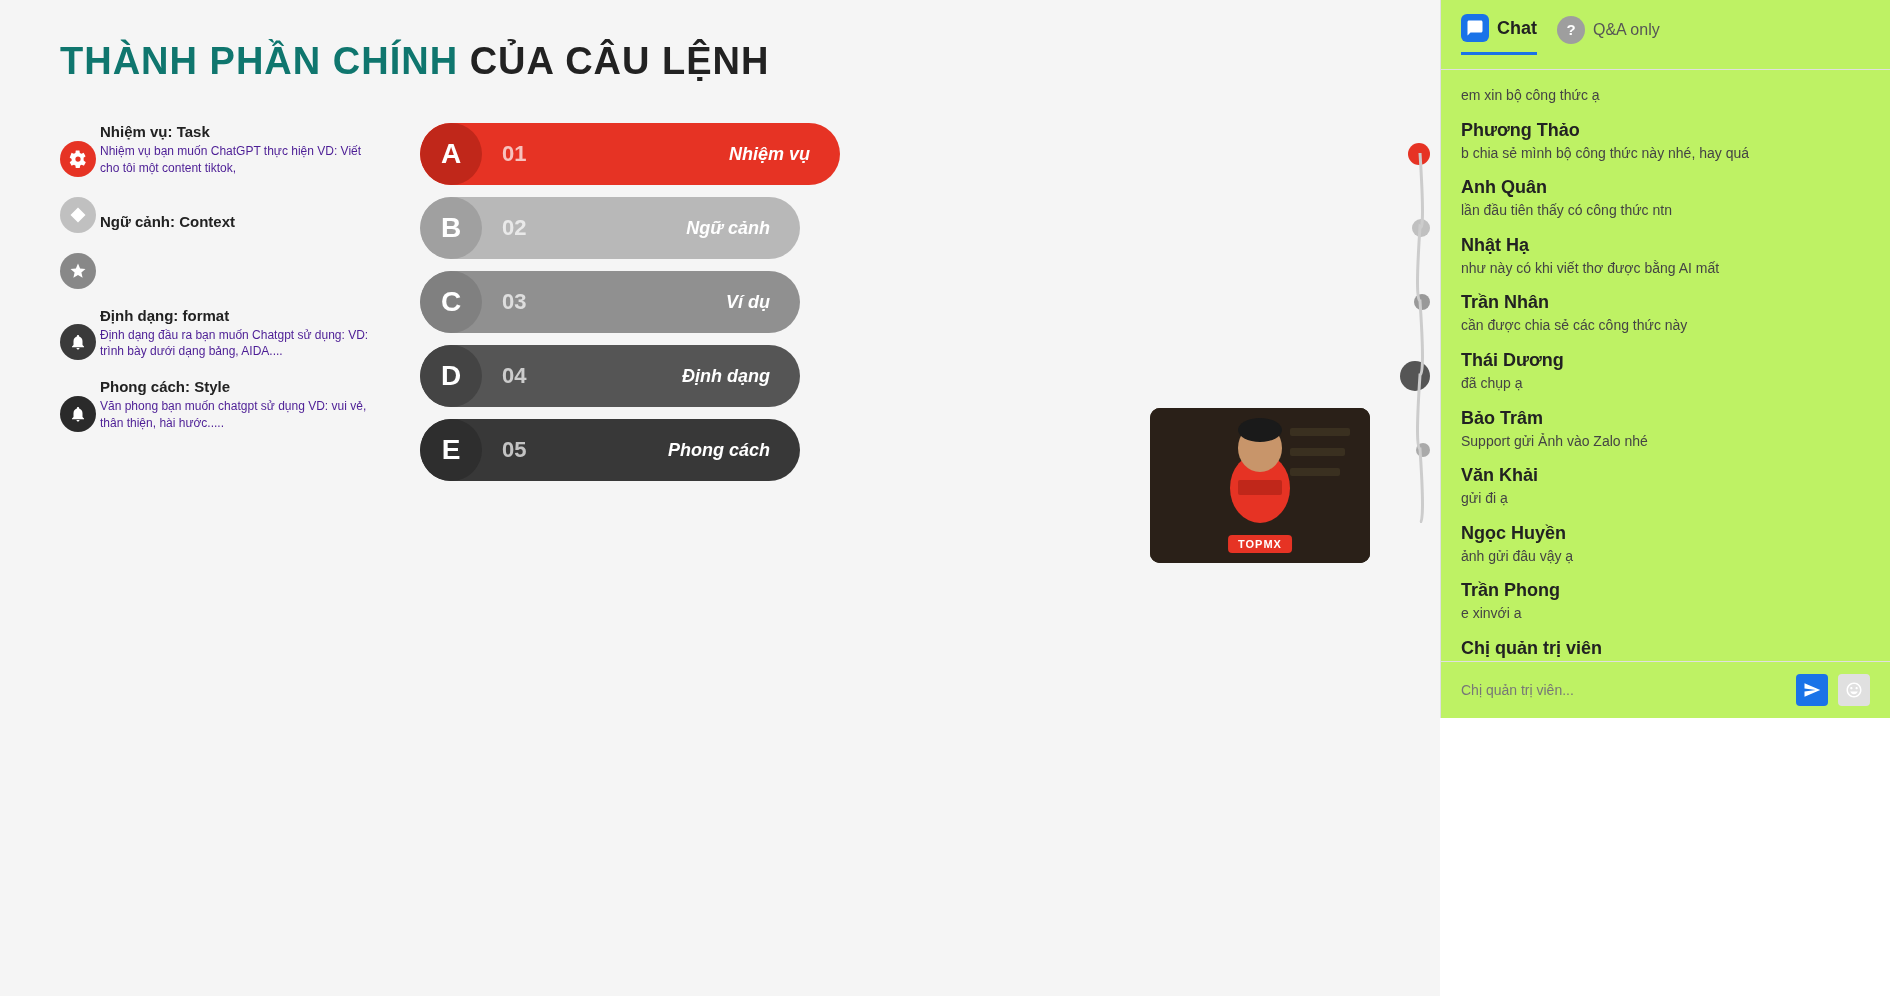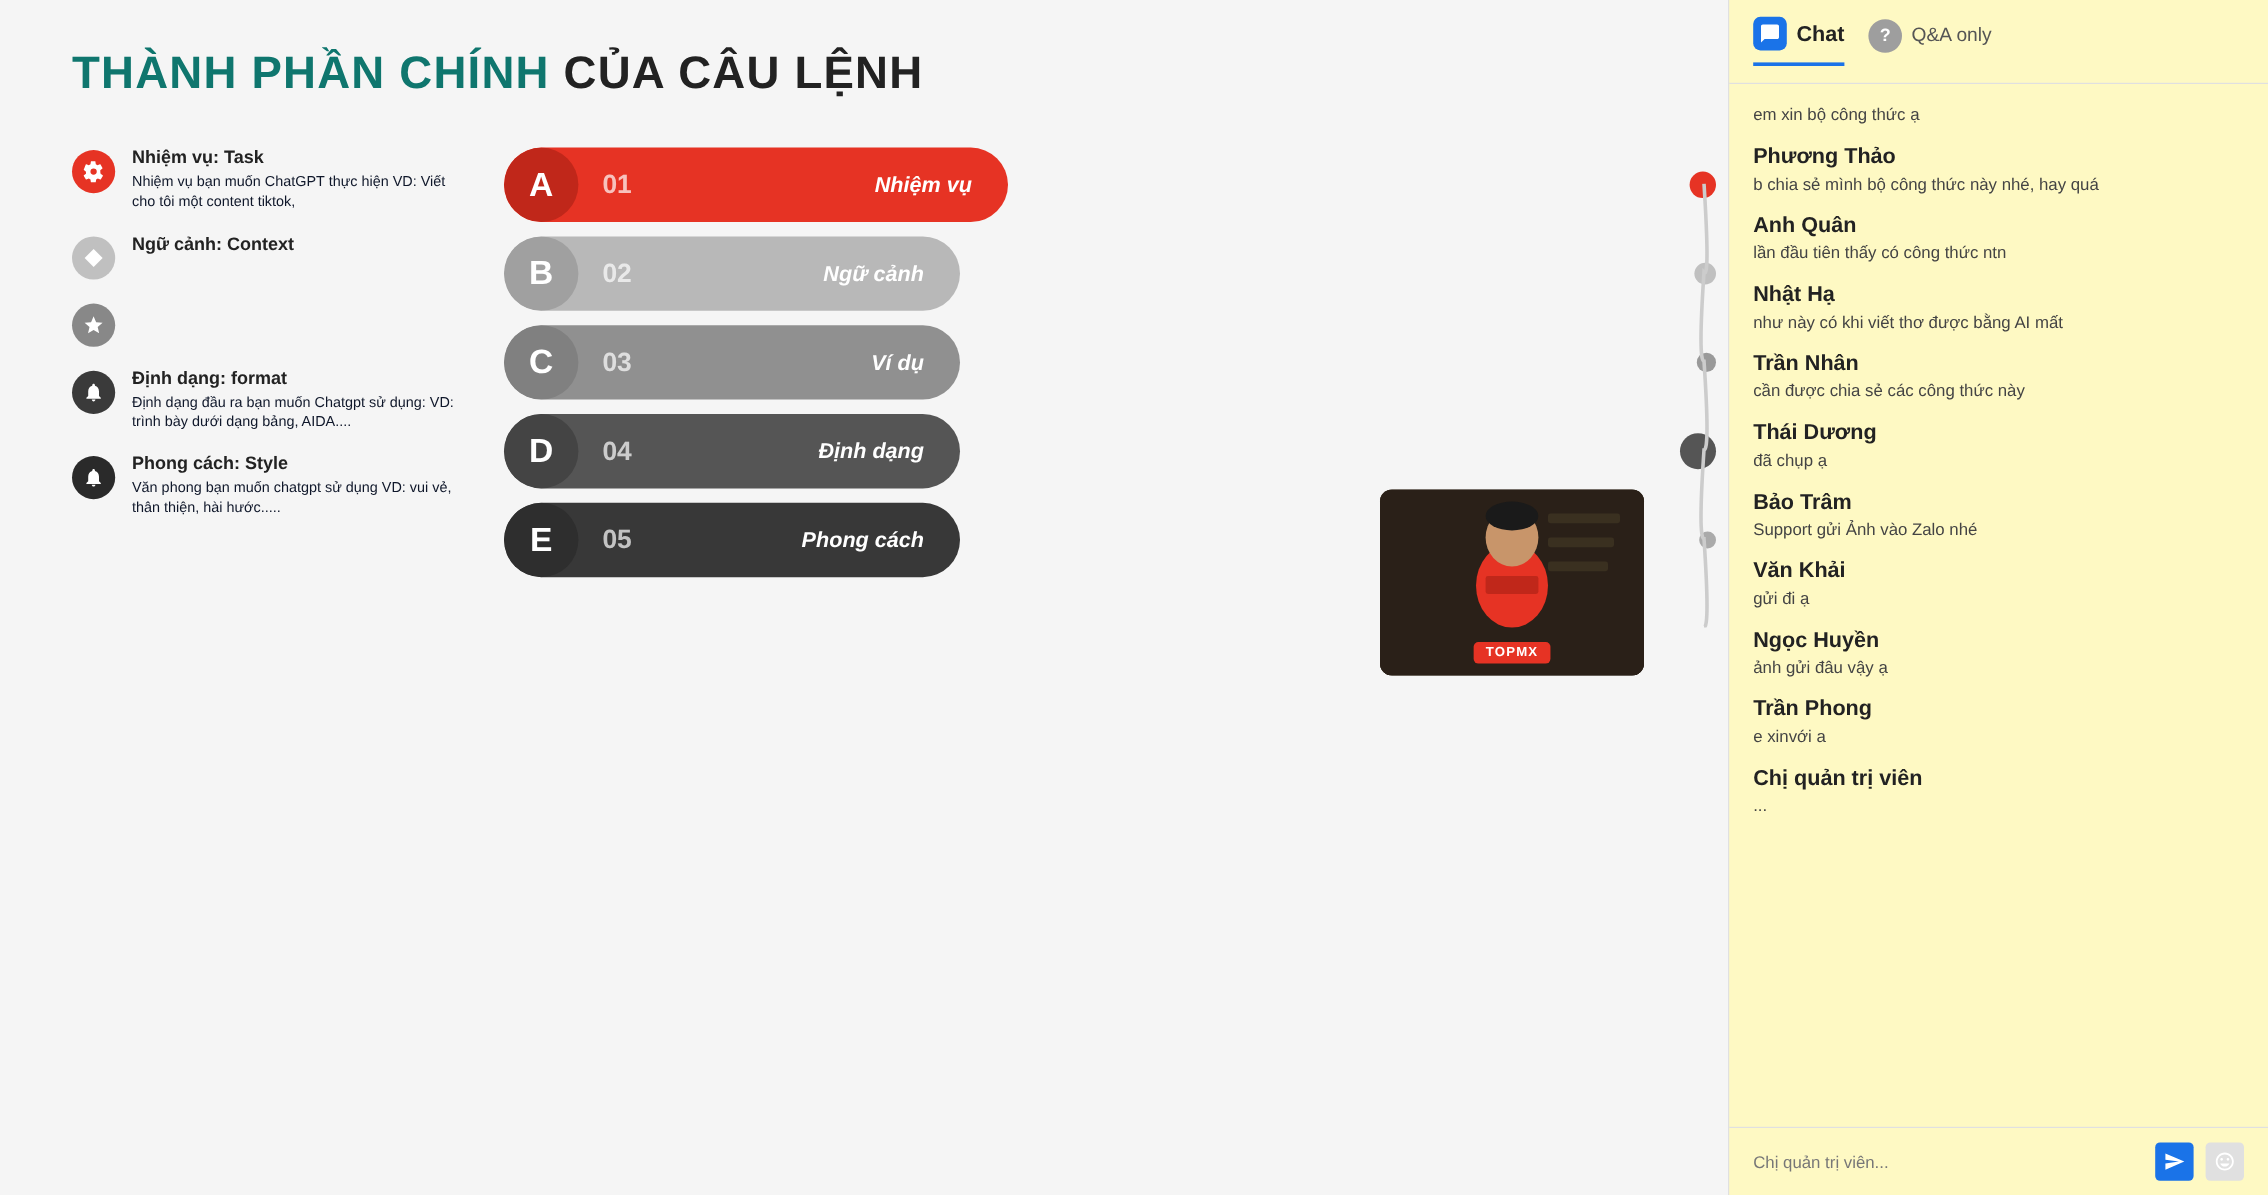--- a/index.html
+++ b/index.html
@@ -48,22 +48,22 @@
     
     .item-list {
       flex: 0 0 320px;
       display: flex;
       flex-direction: column;
       gap: 18px;
     }
 
     .list-item {
       display: flex;
-      gap: 14px;
-      align-items: flex-start;
+      gap: 4px;
+      align-items: flex-end;
     }
 
     .list-item .icon-circle {
       width: 36px;
       height: 36px;
       border-radius: 50%;
       display: flex;
       align-items: center;
       justify-content: center;
       flex-shrink: 0;
@@ -78,21 +78,21 @@
 
     .list-item-text .item-title {
       font-size: 15px;
       font-weight: 700;
       color: #222;
       margin-bottom: 3px;
     }
 
     .list-item-text .item-desc {
       font-size: 12px;
-      color: #0f172a;
+      color: #4c1d95;
       line-height: 1.4;
     }
 
     
     .diagram-area {
       flex: 1;
       position: relative;
       height: 420px;
     }
 
@@ -182,25 +182,25 @@
       font-size: 11px;
       font-weight: 900;
       padding: 3px 10px;
       border-radius: 4px;
       letter-spacing: 1px;
     }
 
     
     .chat-panel {
       width: 450px;
-      background: #fef9c3;
+      background: #bef264;
       border-left: 1px solid #e0e0e0;
       display: flex;
       flex-direction: column;
-      height: 996px;
+      height: 718px;
     }
 
     .chat-header {
       padding: 14px 20px;
       border-bottom: 1px solid #e0e0e0;
       display: flex;
       align-items: center;
       gap: 20px;
     }
 

